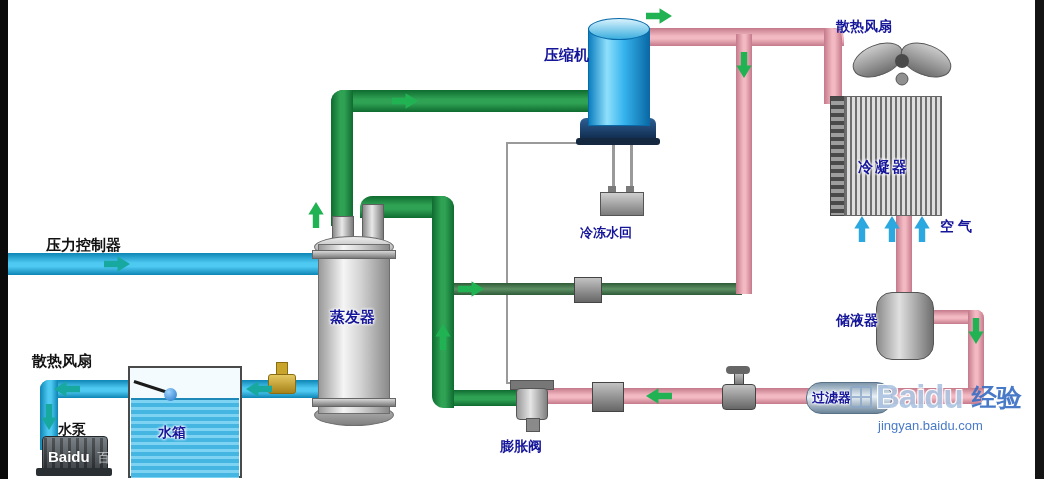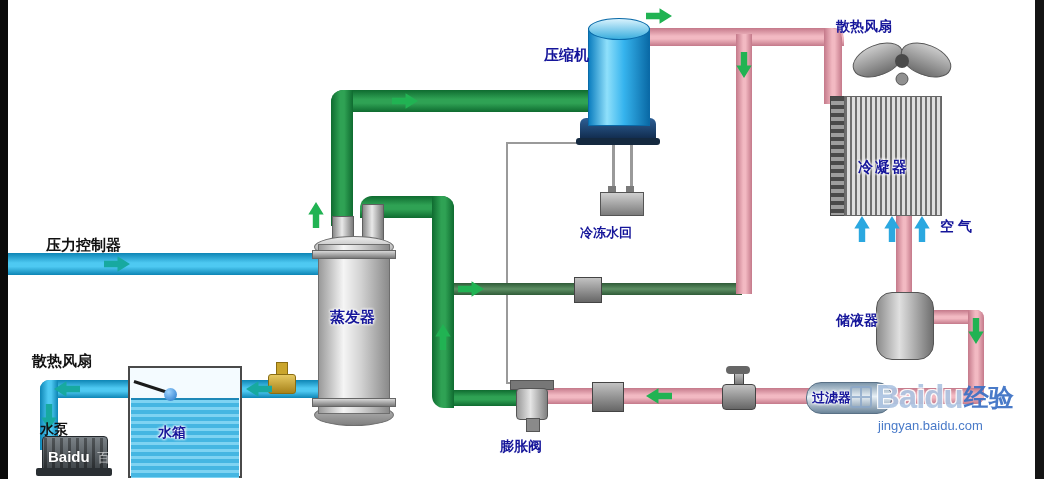--- a/index.html
+++ b/index.html
@@ -35,21 +35,21 @@
   .metal-v{background:linear-gradient(90deg,#8a8a8a,#e9e9e9 45%,#7c7c7c);border:1px solid #5f5f5f;}
   .fitting{position:absolute;background:linear-gradient(180deg,#c2c2c2,#666);border:1px solid #444;z-index:20;}
   
   .wm-br{position:absolute;left:850px;top:378px;z-index:50;opacity:.92;}
   .wm-row{display:flex;align-items:center;}
   .wm-grid{display:inline-block;width:18px;height:18px;border:2px solid #8aa6c8;border-radius:3px;margin-right:4px;opacity:.85;
     background:linear-gradient(#8aa6c8,#8aa6c8) center/2px 100% no-repeat,
                linear-gradient(#8aa6c8,#8aa6c8) center/100% 2px no-repeat;}
   .wm-brand{font-size:33px;font-weight:bold;letter-spacing:-1px;color:var(--watermark_pale);
     text-shadow:-1px -1px 0 #fff,1px -1px 0 #fff,-1px 1px 0 #fff,1px 1px 0 #fff;}
-  .wm-suffix{font-size:25px;font-weight:bold;color:var(--watermark_blue);margin-left:1px;}
+  .wm-suffix{font-size:25px;font-weight:bold;color:var(--watermark_blue);margin-left:9px;}
   .wm-url{font-size:13px;color:var(--watermark_blue);margin:2px 0 0 28px;}
   .wm-bl{position:absolute;left:48px;top:448px;z-index:45;white-space:nowrap;text-align:right;}
   .wm-bl-brand{font-size:15px;font-weight:bold;color:#fff;text-shadow:0 0 2px rgba(0,0,0,.45);}
   .wm-bl-suffix{font-size:13px;color:rgba(255,255,255,.65);margin-left:3px;}
   .edge{position:absolute;top:0;height:479px;background:#0a0a0a;z-index:60;}
 </style>
 </head>
 <body>
 
 <div class="stage">
@@ -163,21 +163,21 @@
   <div class="lbl" style="left:836px;top:18px">散热风扇</div>
   <div class="lbl halo" style="left:858px;top:158px;font-size:15px;letter-spacing:2px">冷凝器</div>
   <div class="lbl" style="left:940px;top:218px;letter-spacing:4px">空气</div>
   <div class="lbl halo" style="left:836px;top:312px">储液器</div>
   <div class="lbl halo" style="left:812px;top:389px;font-size:13px">过滤器</div>
   <div class="lbl" style="left:500px;top:438px">膨胀阀</div>
   <div class="lbl halo" style="left:330px;top:308px;font-size:15px">蒸发器</div>
   <div class="lbl" style="left:580px;top:224px;font-size:13px">冷冻水回</div>
   <div class="lbl dark" style="left:46px;top:236px;font-size:15px">压力控制器</div>
   <div class="lbl dark" style="left:32px;top:352px;font-size:15px">散热风扇</div>
-  <div class="lbl dark" style="left:40px;top:421px">水泵</div>
+  <div class="lbl dark" style="left:58px;top:421px">水泵</div>
   <div class="lbl halo" style="left:158px;top:424px">水箱</div>
 
   <div class="wm-br">
     <div class="wm-row">
       <span class="wm-grid"></span>
       <span class="wm-brand">Baidu</span>
       <span class="wm-suffix">经验</span>
     </div>
     <div class="wm-url">jingyan.baidu.com</div>
   </div>

